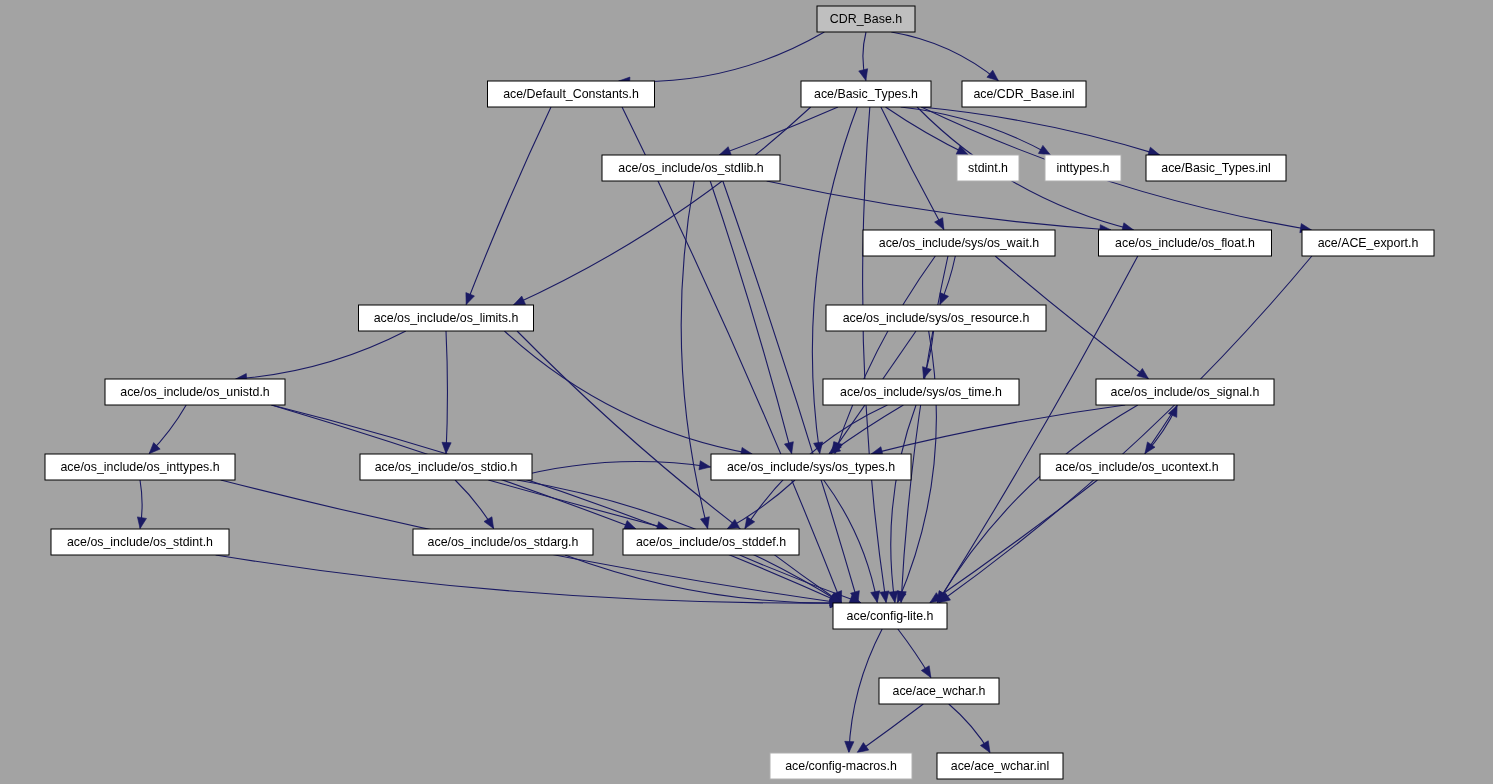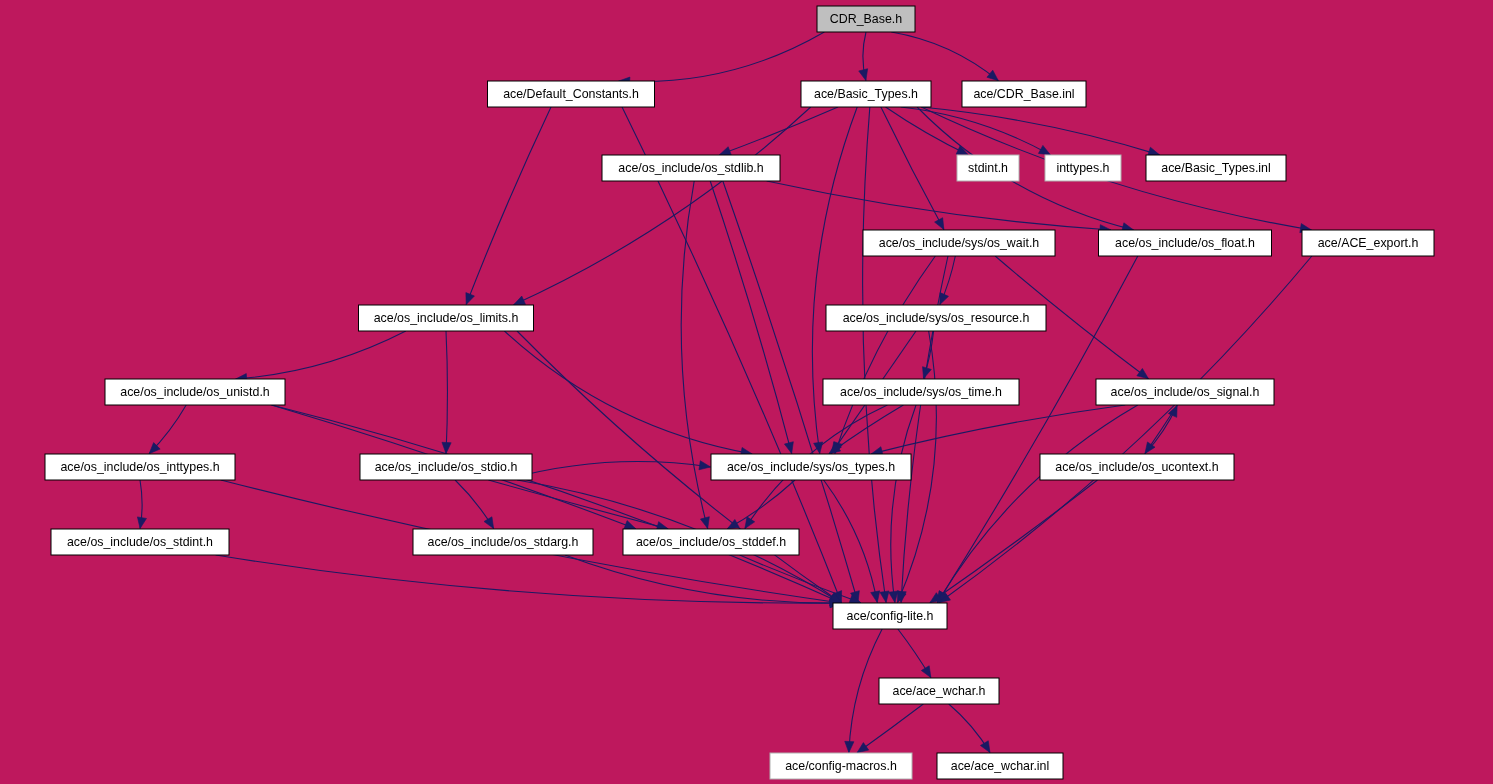--- a/index.html
+++ b/index.html
@@ -8,21 +8,21 @@
     background: #ffffff;
   }
   body {
     font-family: "Liberation Sans", sans-serif;
   }
   #graph-wrap {
     position: relative;
     width: 1493px;
     height: 784px;
     overflow: hidden;
-    background: #be185d;
+    background: #a3a3a3;
   }
   svg#depgraph {
     display: block;
     width: 1493px;
     height: 784px;
   }
   .node-box {
     stroke-width: 1;
   }
   .node-box.normal {

